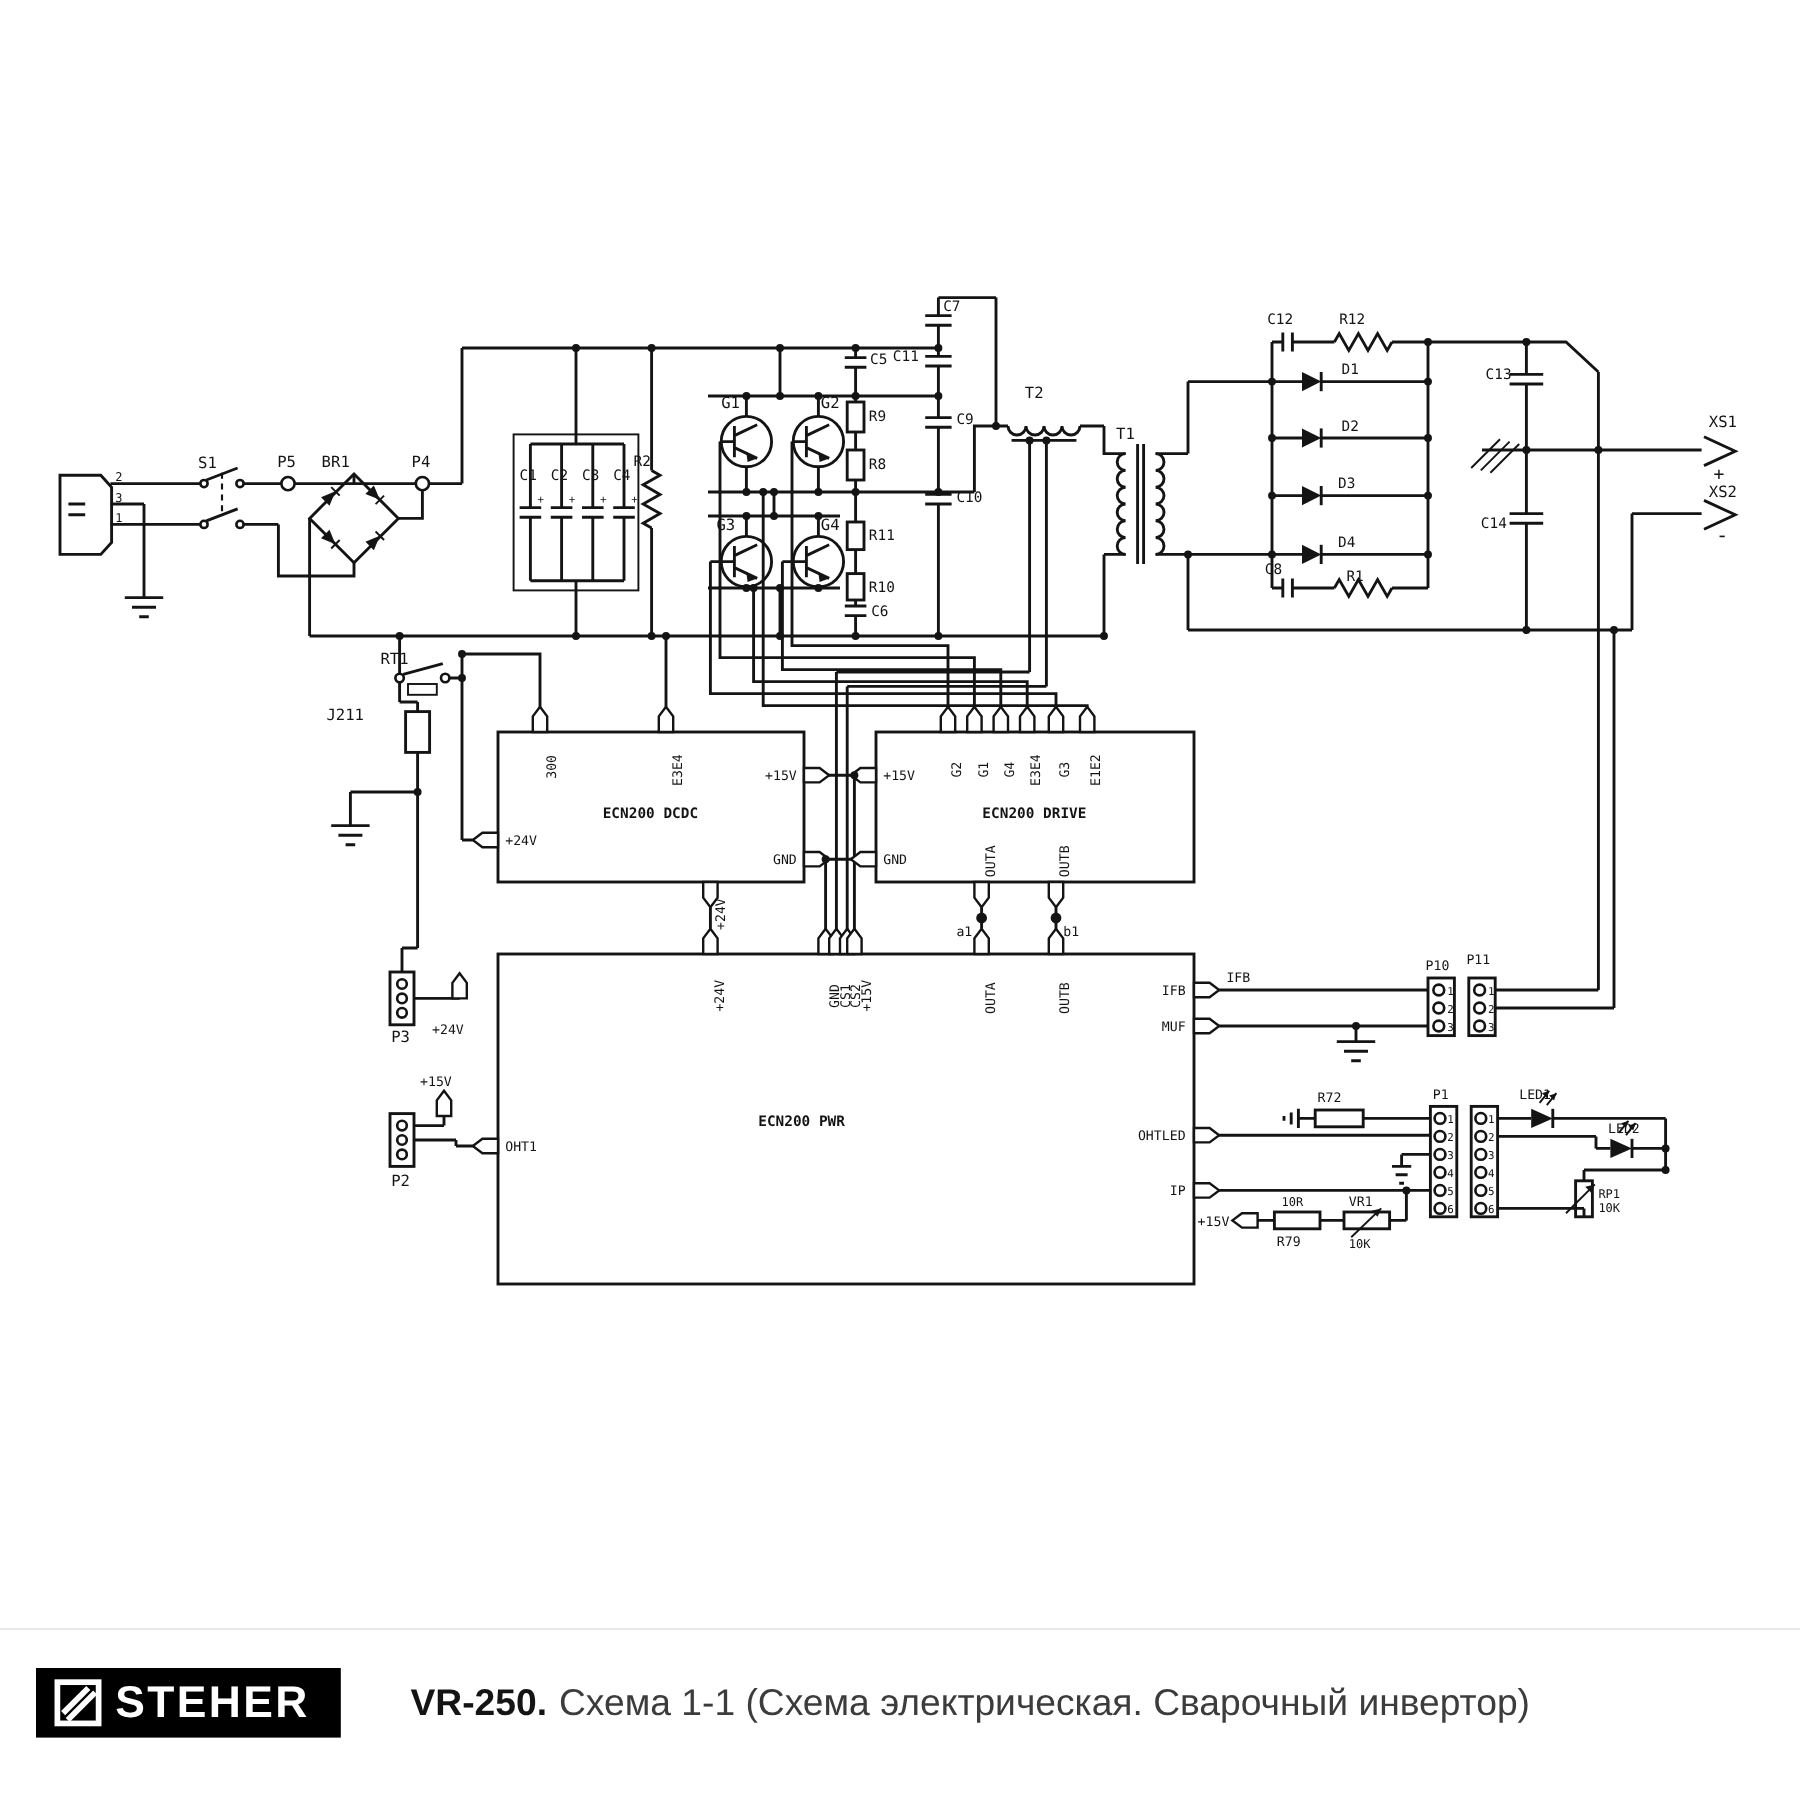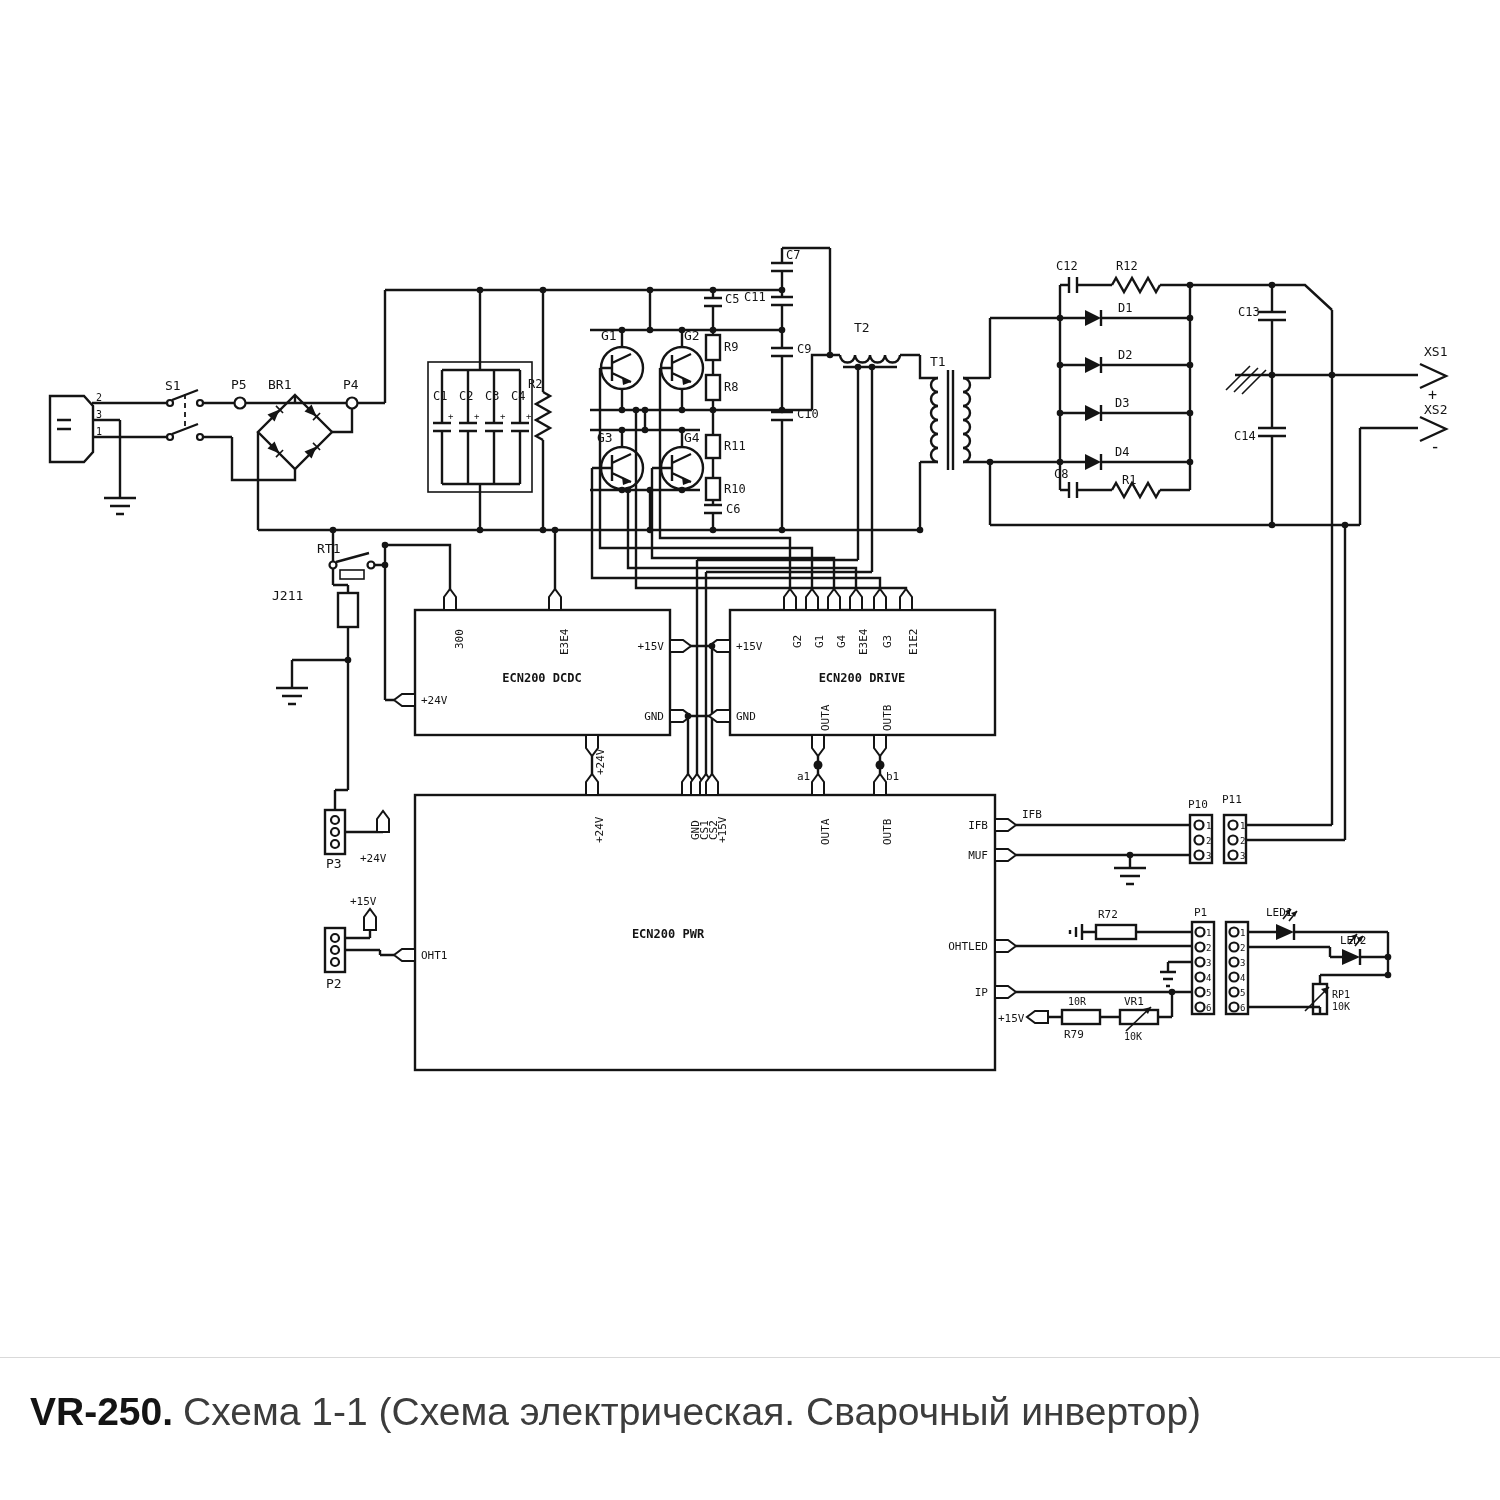--- a/index.html
+++ b/index.html
@@ -12,21 +12,21 @@
   .blk{stroke:#141414;stroke-width:2.4;fill:none;}
   .solid{fill:#141414;stroke:none;}
   .opencirc{fill:#ffffff;stroke:#141414;stroke-width:2.2;}
   .pent{fill:#ffffff;stroke:#141414;stroke-width:2;}
   .dash{stroke:#141414;stroke-width:1.8;fill:none;stroke-dasharray:5 4;}
   .footer-sep{position:absolute;left:0;top:1357px;width:1500px;height:1px;background:#d9d9d9;}
   .footer{position:absolute;left:30px;top:1390px;display:flex;align-items:center;gap:58px;}
   .logo{background:#000;color:#fff;height:58px;display:flex;align-items:center;
         padding:0 26px 0 14px;gap:10px;}
   .logo-brand{font-weight:bold;font-size:37px;letter-spacing:2px;}
-  .caption{font-size:39px;color:#3c3c3c;}
+  .caption{font-size:31px;color:#3c3c3c;}
   .caption .model{font-weight:bold;color:#141414;margin-right:10px;}
 </style>
 </head>
 <body>
 
 <svg id="schematic" width="1500" height="1360" viewBox="0 0 1500 1360">
   <defs>
     <path id="pin-r" d="M0,-6 H13 L21,0 L13,6 H0 Z"></path>
     <path id="pin-l" d="M0,-6 H-13 L-21,0 L-13,6 H0 Z"></path>
     <path id="pin-u" d="M-6,0 V-13 L0,-21 L6,-13 V0 Z"></path>
@@ -441,16 +441,23 @@
       <text x="1068" y="1005" font-size="10">10R</text>
       <text x="1064" y="1038" font-size="11">R79</text>
       <text x="1124" y="1005" font-size="11">VR1</text>
       <text x="1124" y="1040" font-size="10">10K</text>
     </g>
 </svg>
 
 <div class="footer-sep"></div>
 
 <div class="footer">
+  <div class="logo">
+    <svg width="42" height="42" viewBox="0 0 44 44">
+      <rect x="4" y="4" width="36" height="36" fill="none" stroke="#ffffff" stroke-width="5"></rect>
+      <path d="M9,31 L31,9 M13,37 L37,13" stroke="#ffffff" stroke-width="5" fill="none"></path>
+    </svg>
+    <span class="logo-brand">STEHER</span>
+  </div>
   <div class="caption">
     <span class="model">VR-250.</span><span>Схема 1-1 (Схема электрическая. Сварочный инвертор)</span>
   </div>
 </div>
 
 </body></html>

